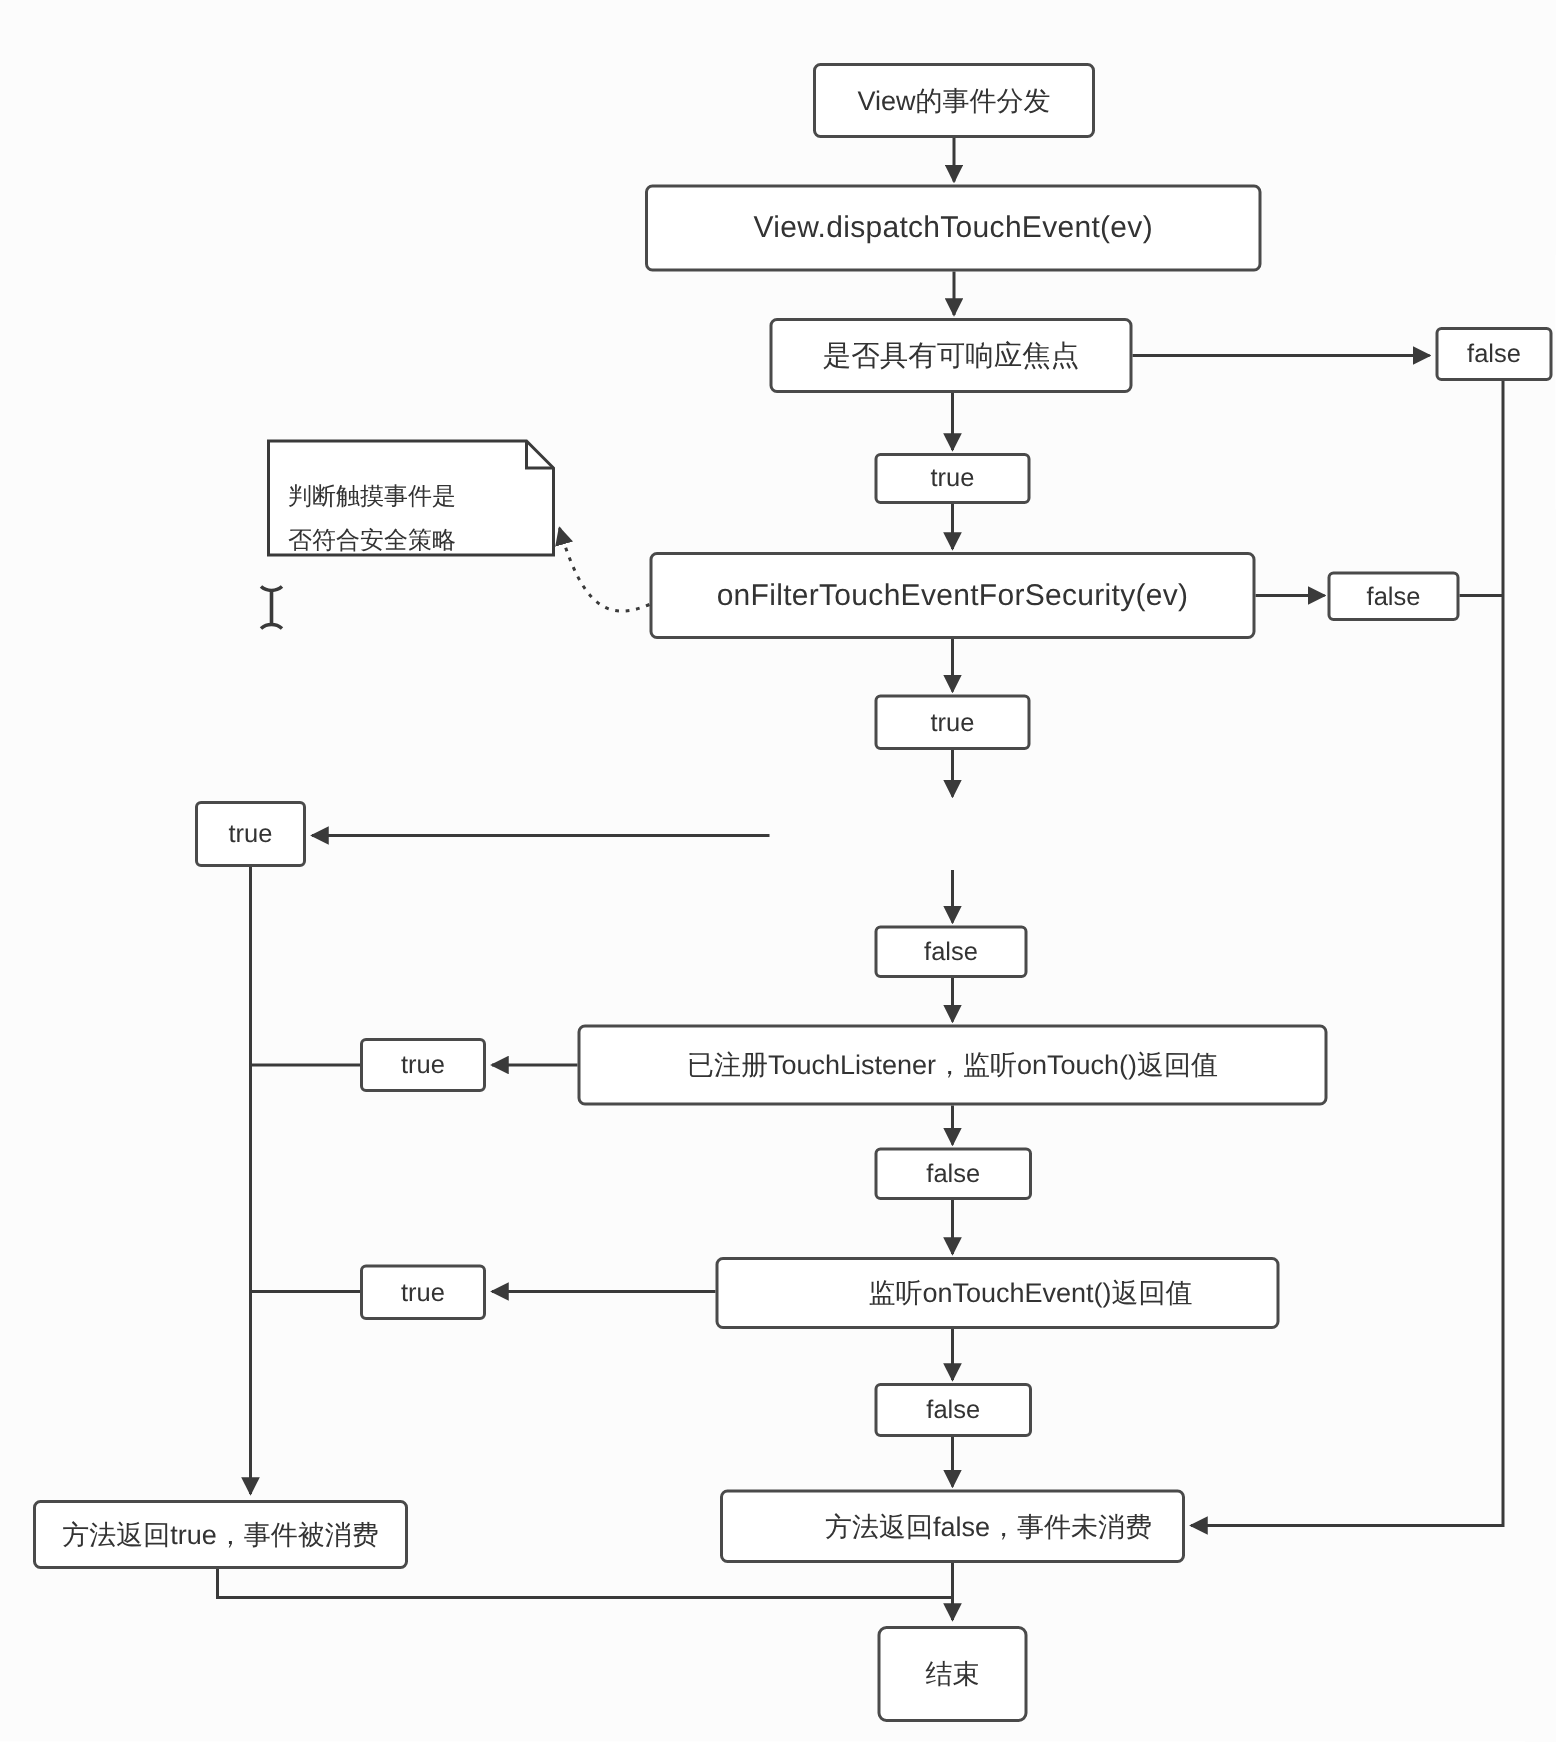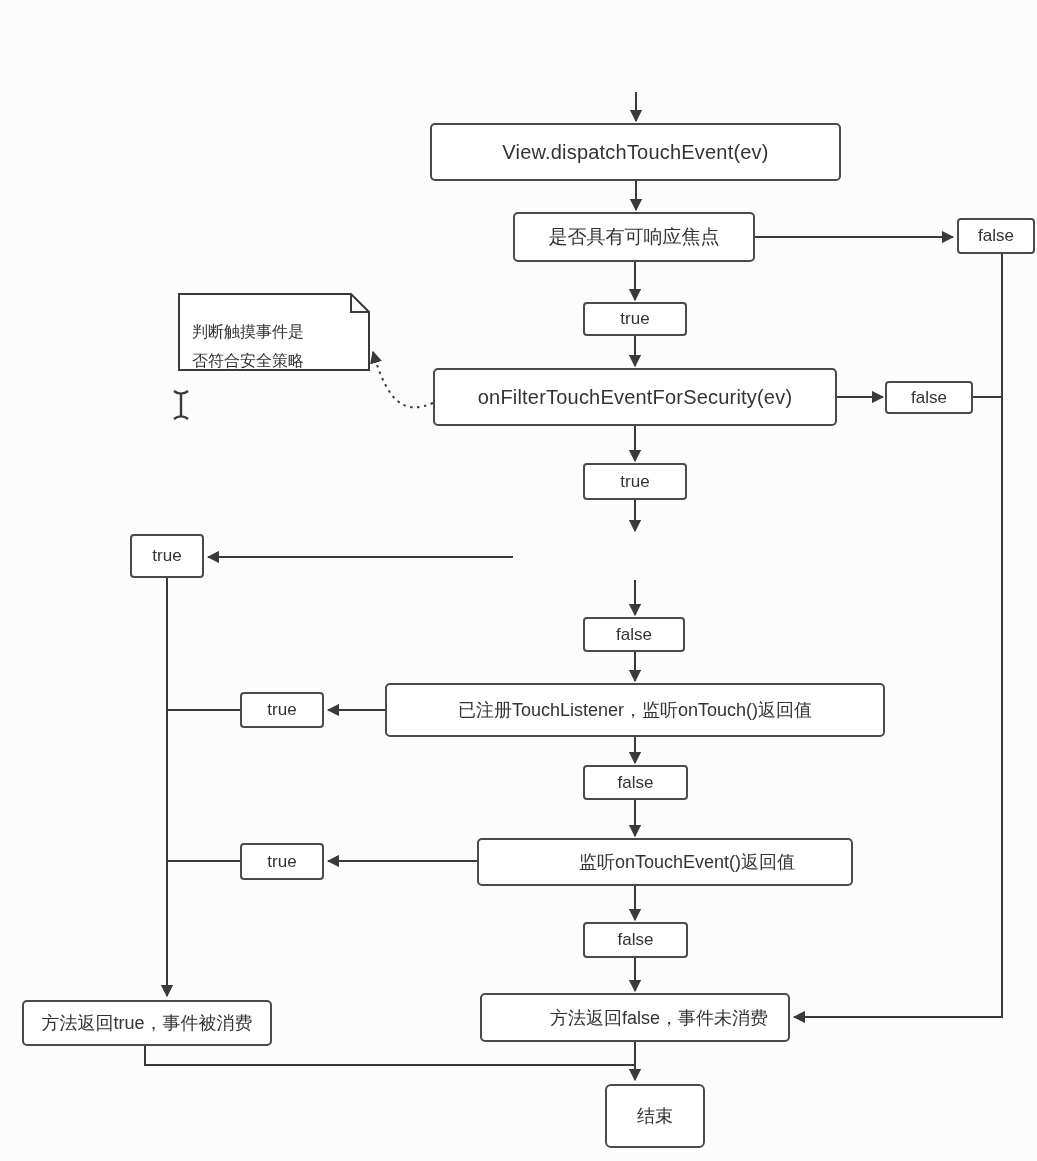--- a/index.html
+++ b/index.html
@@ -87,20 +87,21 @@
       </g>
 
       <g stroke-width="2.4">
         <path d="M174,391 C178,394.5 184,394.5 188,391"></path>
         <path d="M181,393 V417"></path>
         <path d="M174,419 C178,415.5 184,415.5 188,419"></path>
       </g>
     </g>
   </svg>
 
+  <div class="node" style="left:542px;top:42px;width:188px;height:50px;">View的事件分发</div>
 
   <div class="node code" style="left:430px;top:123px;width:411px;height:58px;">View.dispatchTouchEvent(ev)</div>
 
   <div class="node" style="left:513px;top:212px;width:242px;height:50px;font-size:19px;">是否具有可响应焦点</div>
 
   <div class="node small" style="left:957px;top:218px;width:78px;height:36px;">false</div>
 
   <div class="node small" style="left:583px;top:302px;width:104px;height:34px;">true</div>
 
   <div class="node code" style="left:433px;top:368px;width:404px;height:58px;">onFilterTouchEventForSecurity(ev)</div>
@@ -125,15 +126,15 @@
   <div class="node" style="left:477px;top:838px;width:376px;height:48px;padding-left:44px;">监听onTouchEvent()返回值</div>
 
   <div class="node small" style="left:240px;top:843px;width:84px;height:37px;">true</div>
 
   <div class="node small" style="left:583px;top:922px;width:105px;height:36px;">false</div>
 
   <div class="node" style="left:22px;top:1000px;width:250px;height:46px;">方法返回true，事件被消费</div>
 
   <div class="node" style="left:480px;top:993px;width:310px;height:49px;padding-left:48px;">方法返回false，事件未消费</div>
 
-  <div class="node endbox" style="left:585px;top:1084px;width:100px;height:64px;margin-left:20px;">结束</div>
+  <div class="node endbox" style="left:585px;top:1084px;width:100px;height:64px;">结束</div>
 
 </div>
 
 </body></html>

